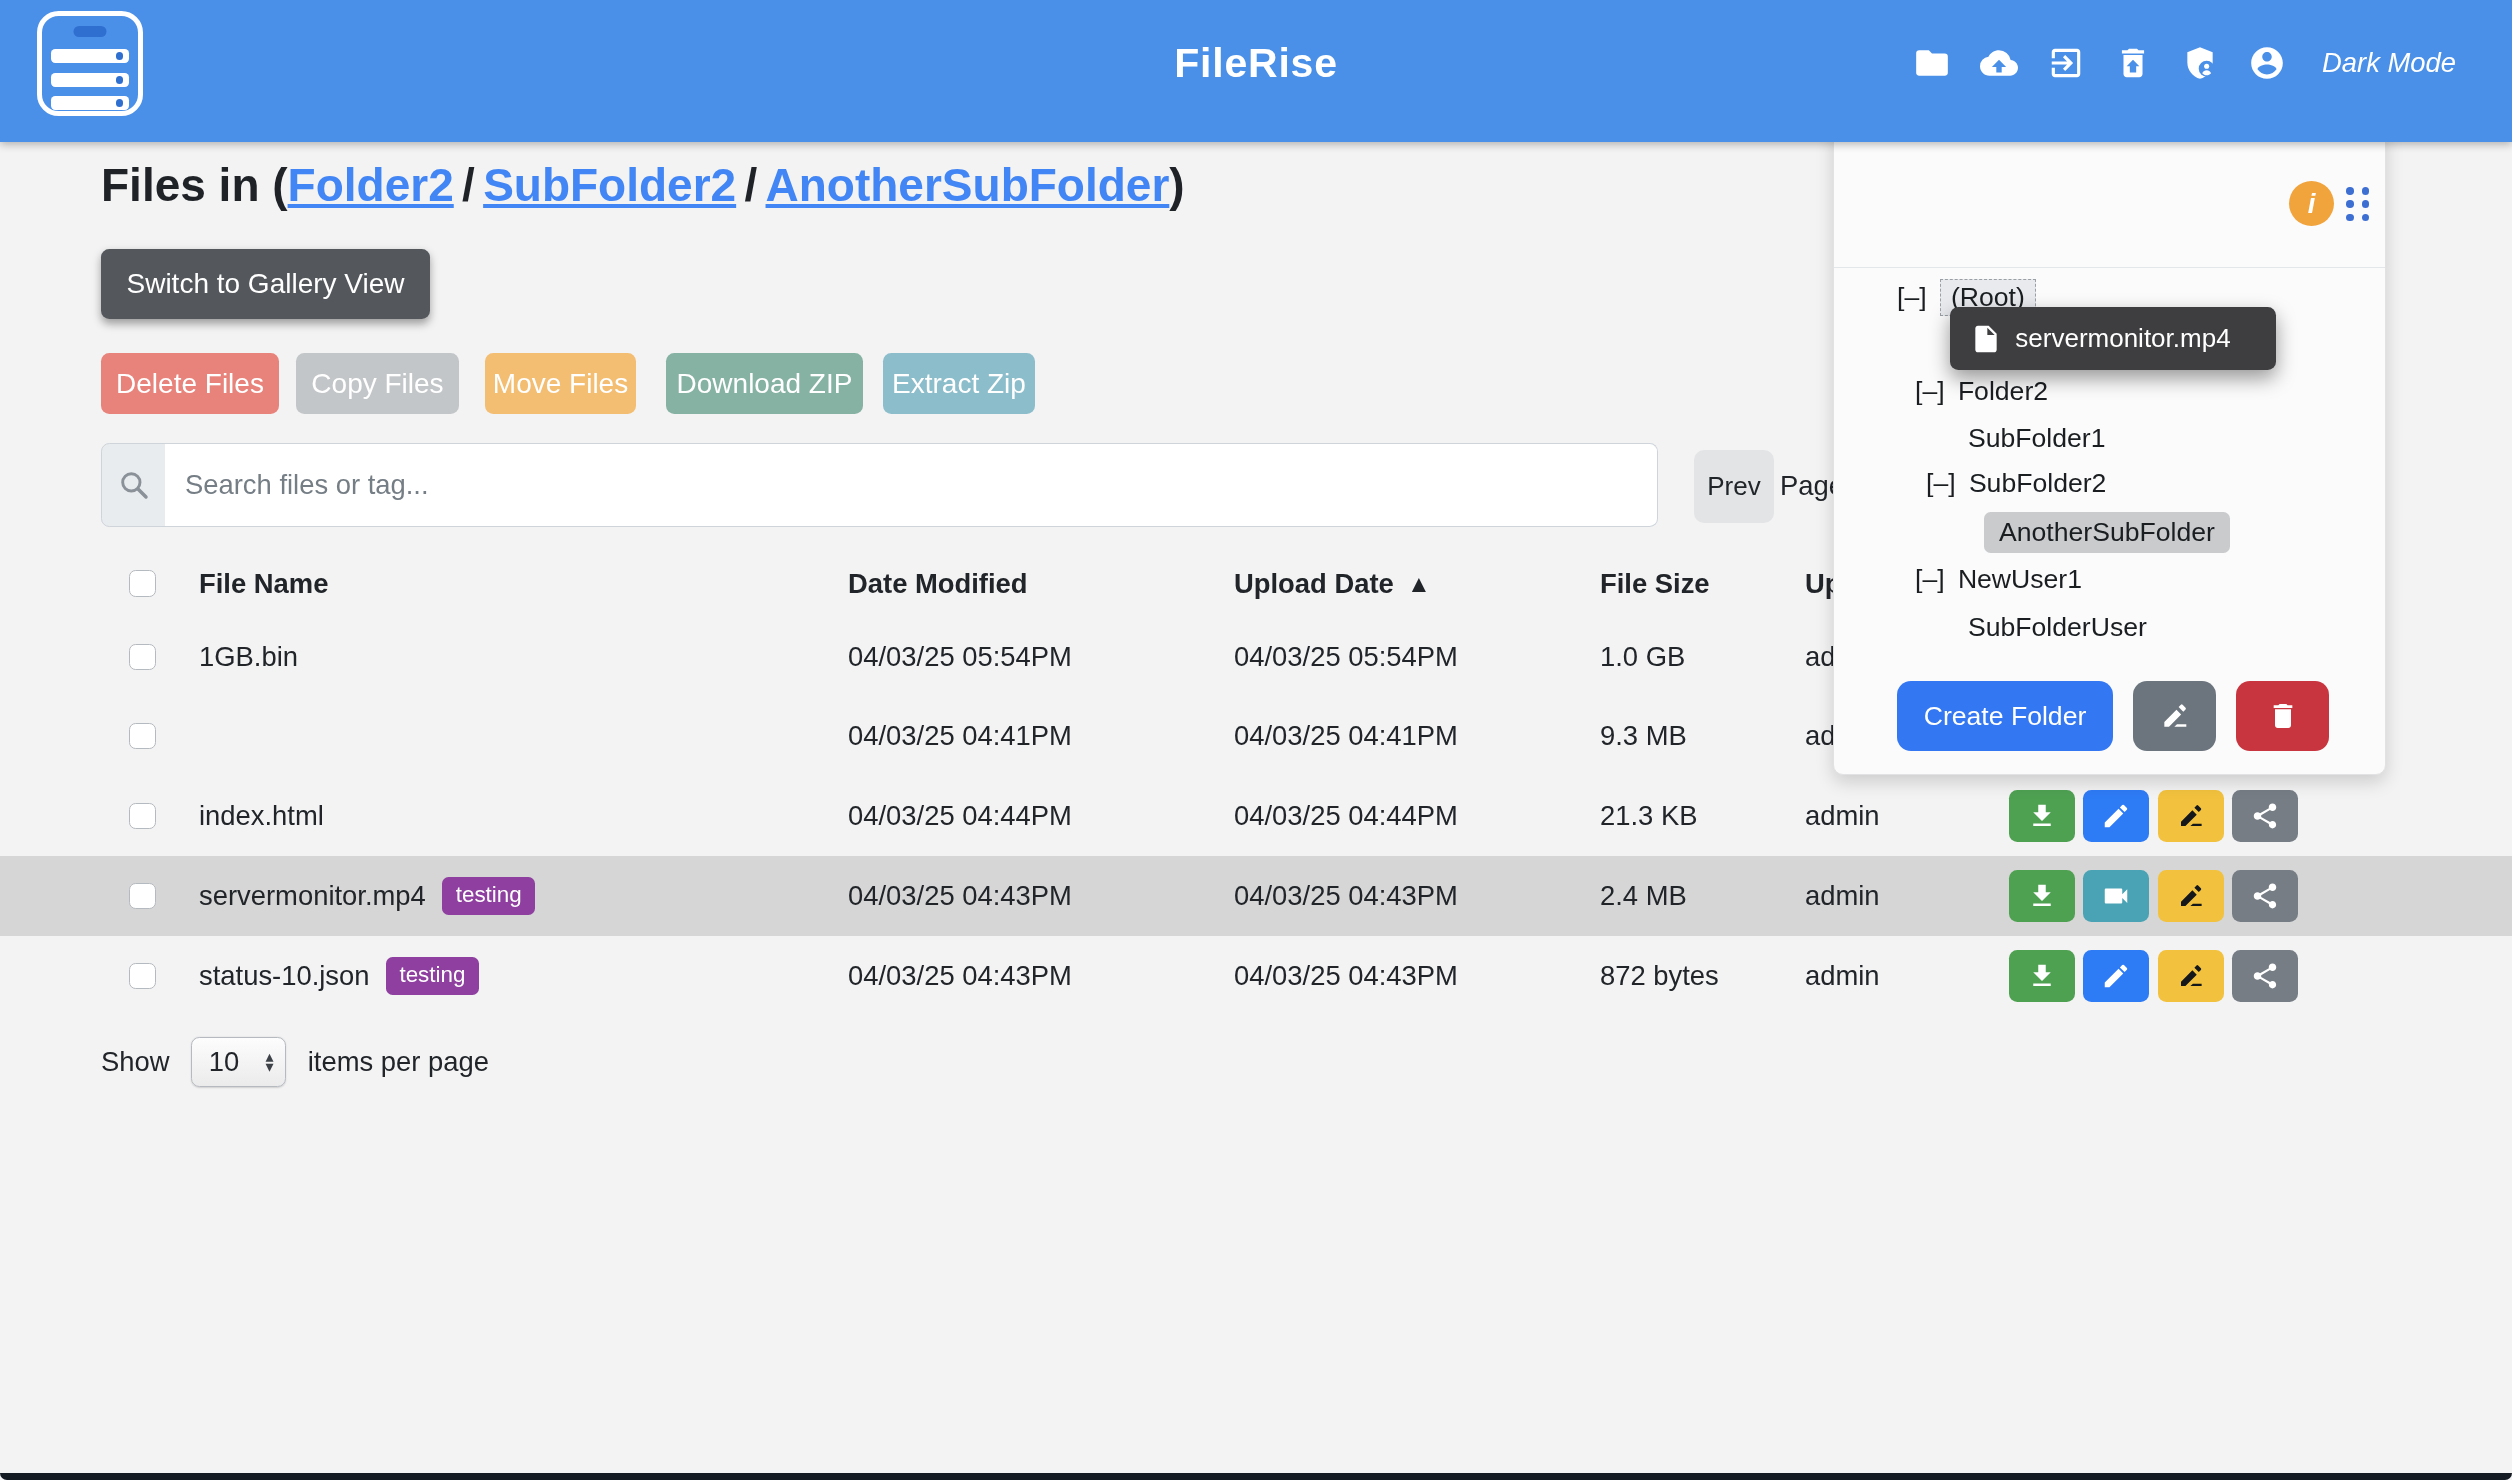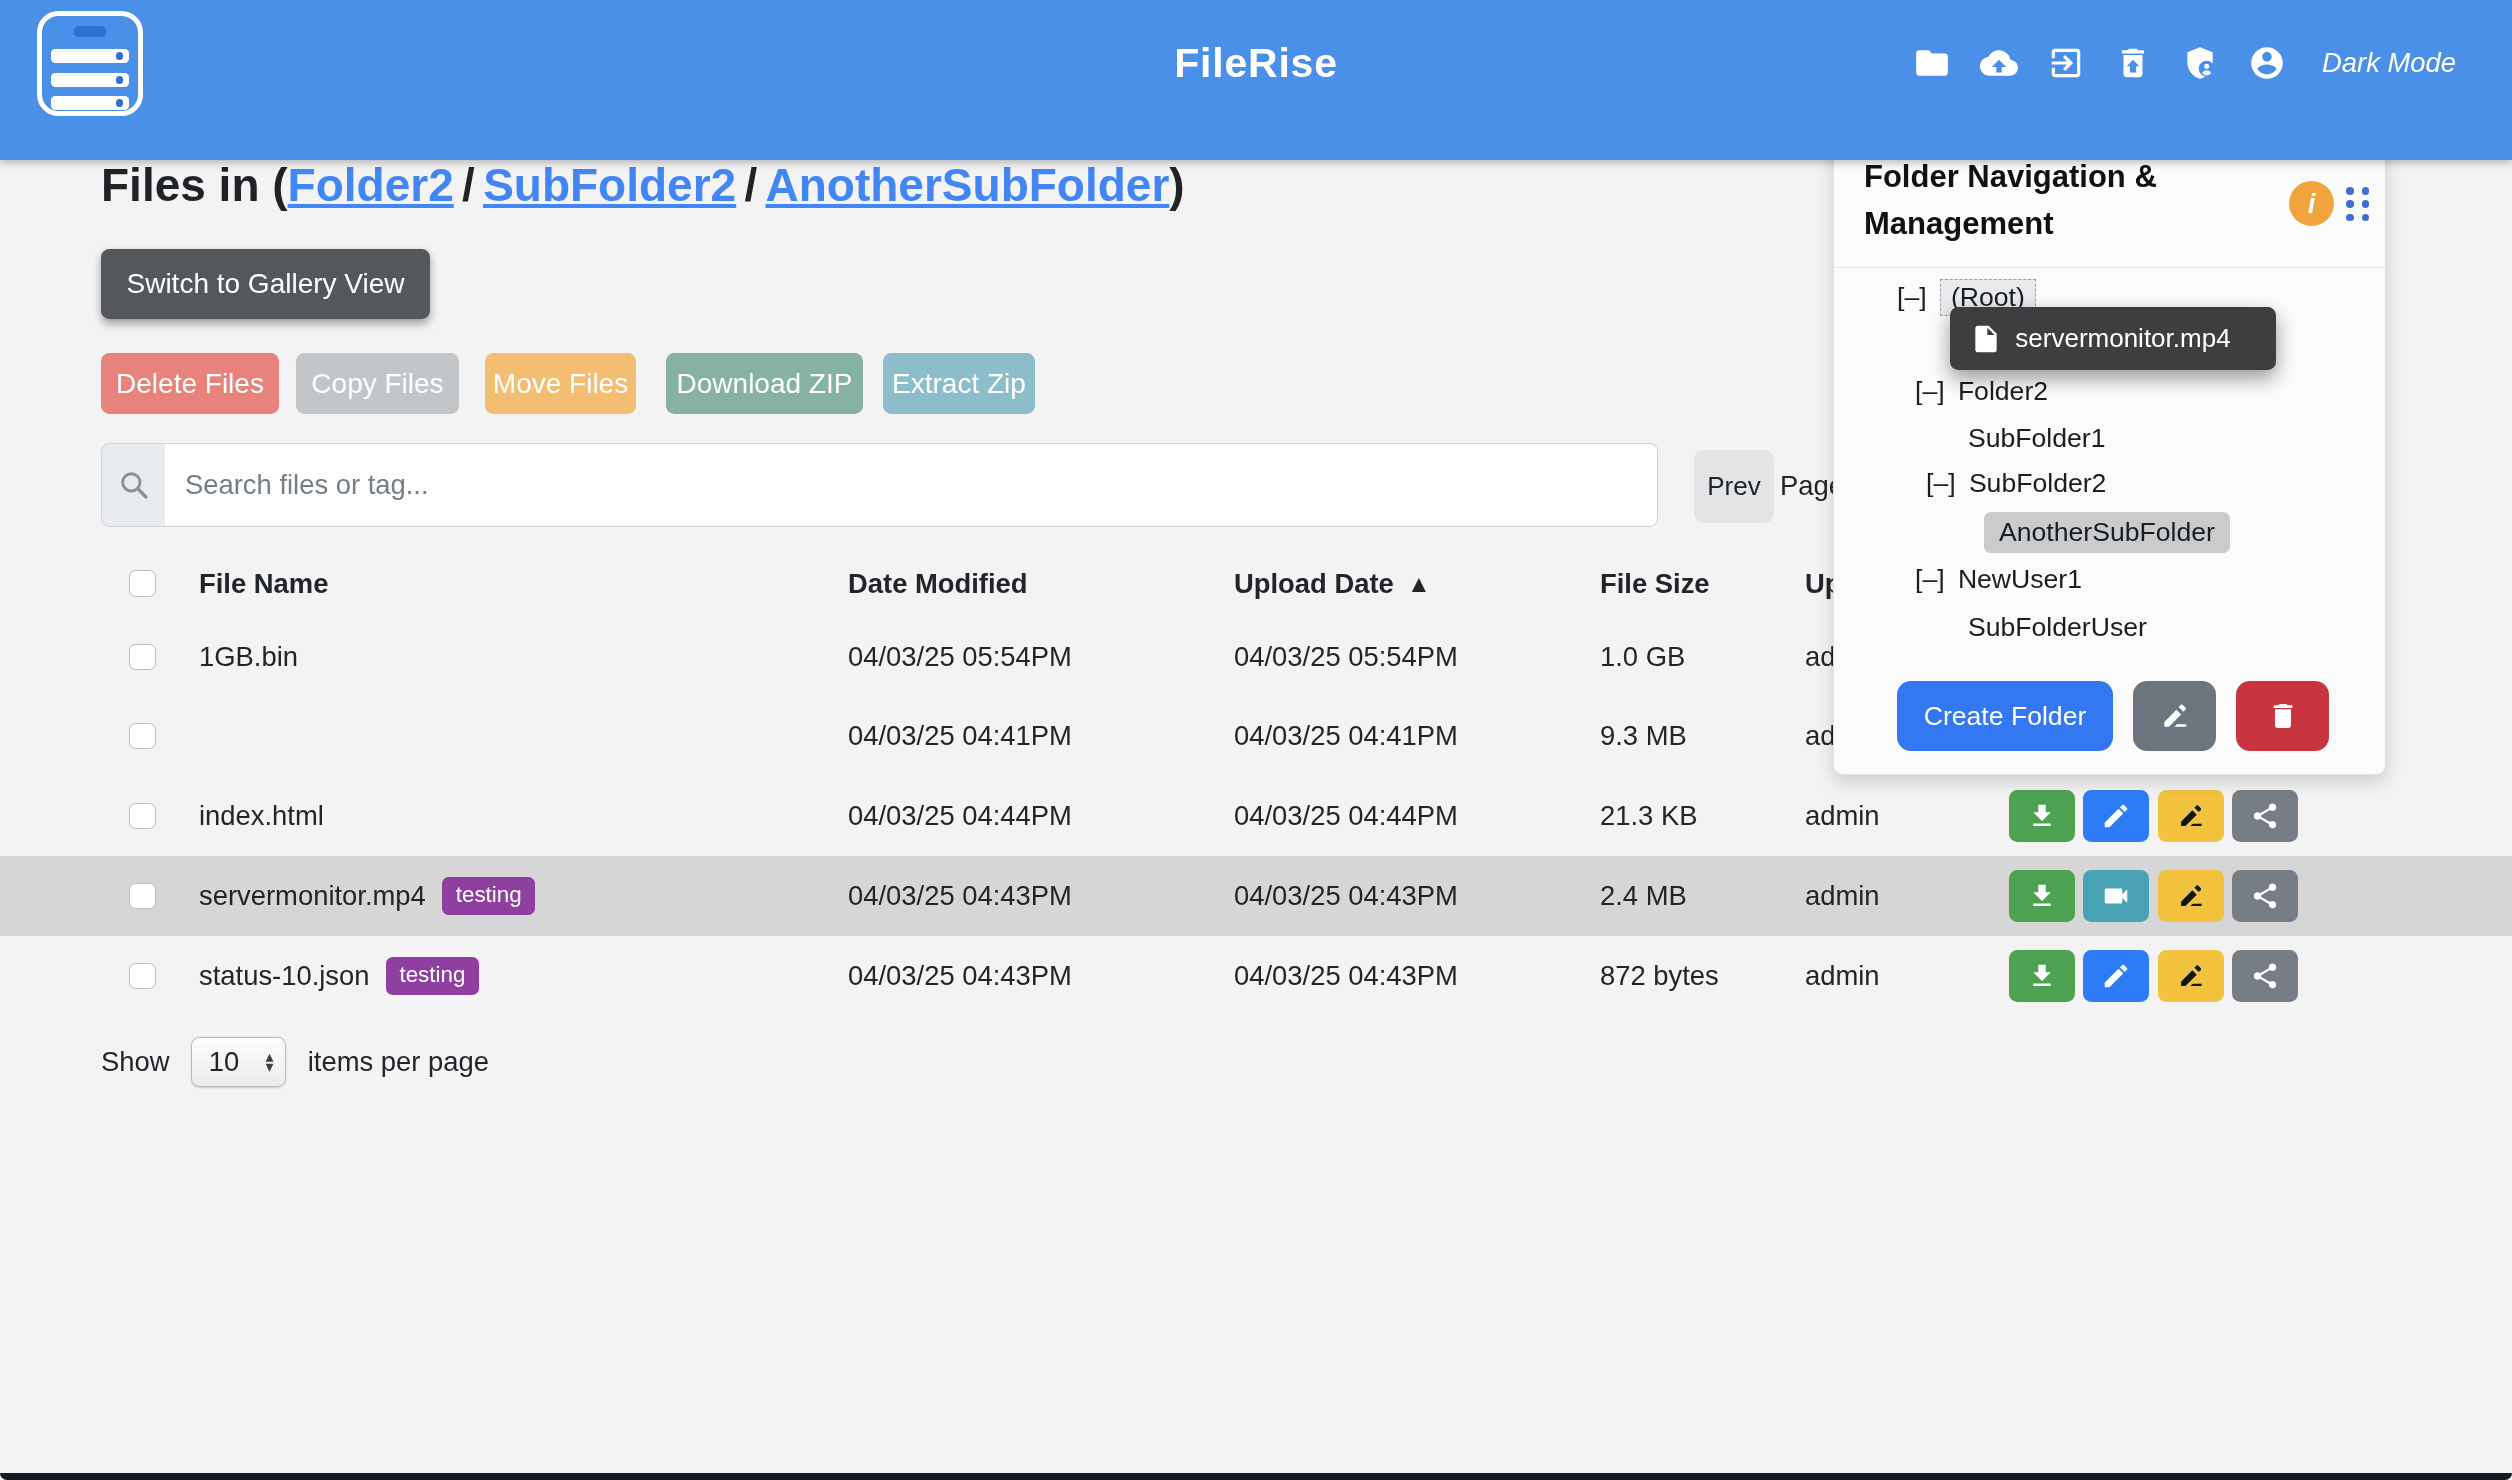--- a/index.html
+++ b/index.html
@@ -5,21 +5,21 @@
   * { margin:0; padding:0; box-sizing:border-box; }
   html,body { width:2512px; height:1480px; }
   body {
     position:relative; overflow:hidden;
     background:#f3f3f4;
     font-family:"Liberation Sans", sans-serif;
     color:#212529;
   }
 
   
-  .topbar { position:absolute; left:0; top:0; width:2512px; height:160px;
+  .topbar { position:absolute; left:0; top:0; width:2512px; height:142px;
     background:#4a90e8; box-shadow:0 3.3px 8.3px rgba(0,0,0,.28); z-index:30; }
   .logo { position:absolute; left:37px; top:10.8px; width:106px; height:105px;
     border:5px solid #fff; border-radius:21.6px; background:#4a90e8; }
   .logo-slot { position:absolute; left:50%; top:10px; transform:translateX(-50%);
     width:33px; height:11.6px; border-radius:5.8px; background:#2f6fd0; }
   .logo-bar { position:absolute; left:9.1px; right:9.1px; height:14px; background:#fff; border-radius:4.2px; }
   .logo-bar::after { content:""; position:absolute; right:5.8px; top:3.3px; width:7.5px; height:7.5px;
     border-radius:50%; background:#2f6fd0; }
   .lb1{top:33px} .lb2{top:57px} .lb3{top:80px}
   .app-title { position:absolute; left:0; right:0; top:0; height:126px;
@@ -344,21 +344,20 @@
     <span>10</span>
     <span class="pp-arrows">
         <span>▴</span>
         <span>▾</span>
       </span>
   </div>
   <span>items per page</span>
 </div>
 
 <div class="panel">
-  <div class="panel-title">Folder Navigation &amp; Management</div>
   <div class="info-badge">i</div>
   <div class="drag-dots">
       <i></i>
       <i></i>
       <i></i>
       <i></i>
       <i></i>
       <i></i>
     </div>
   <div class="panel-divider"></div>

